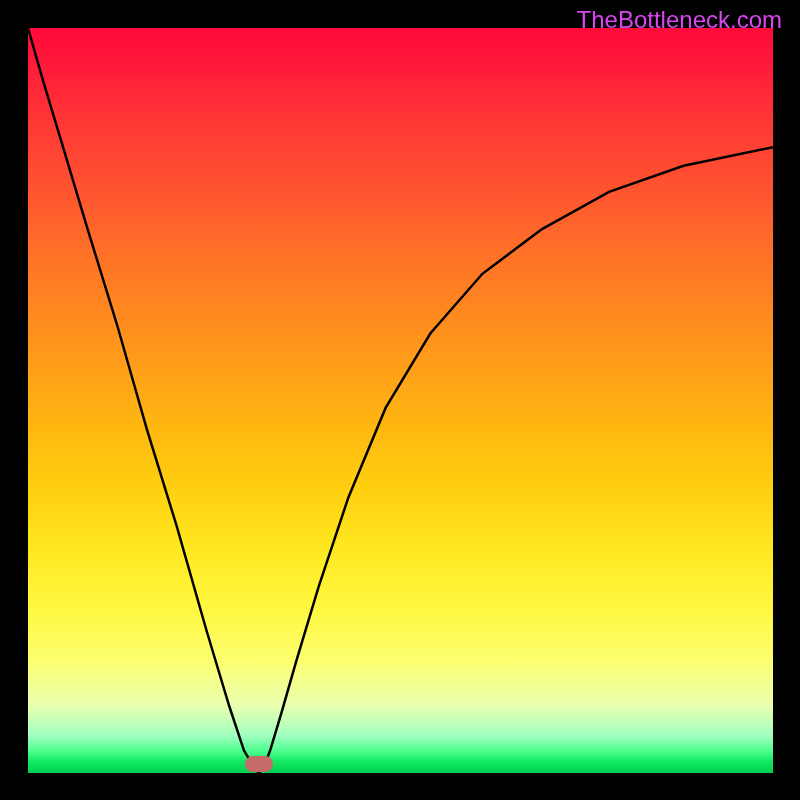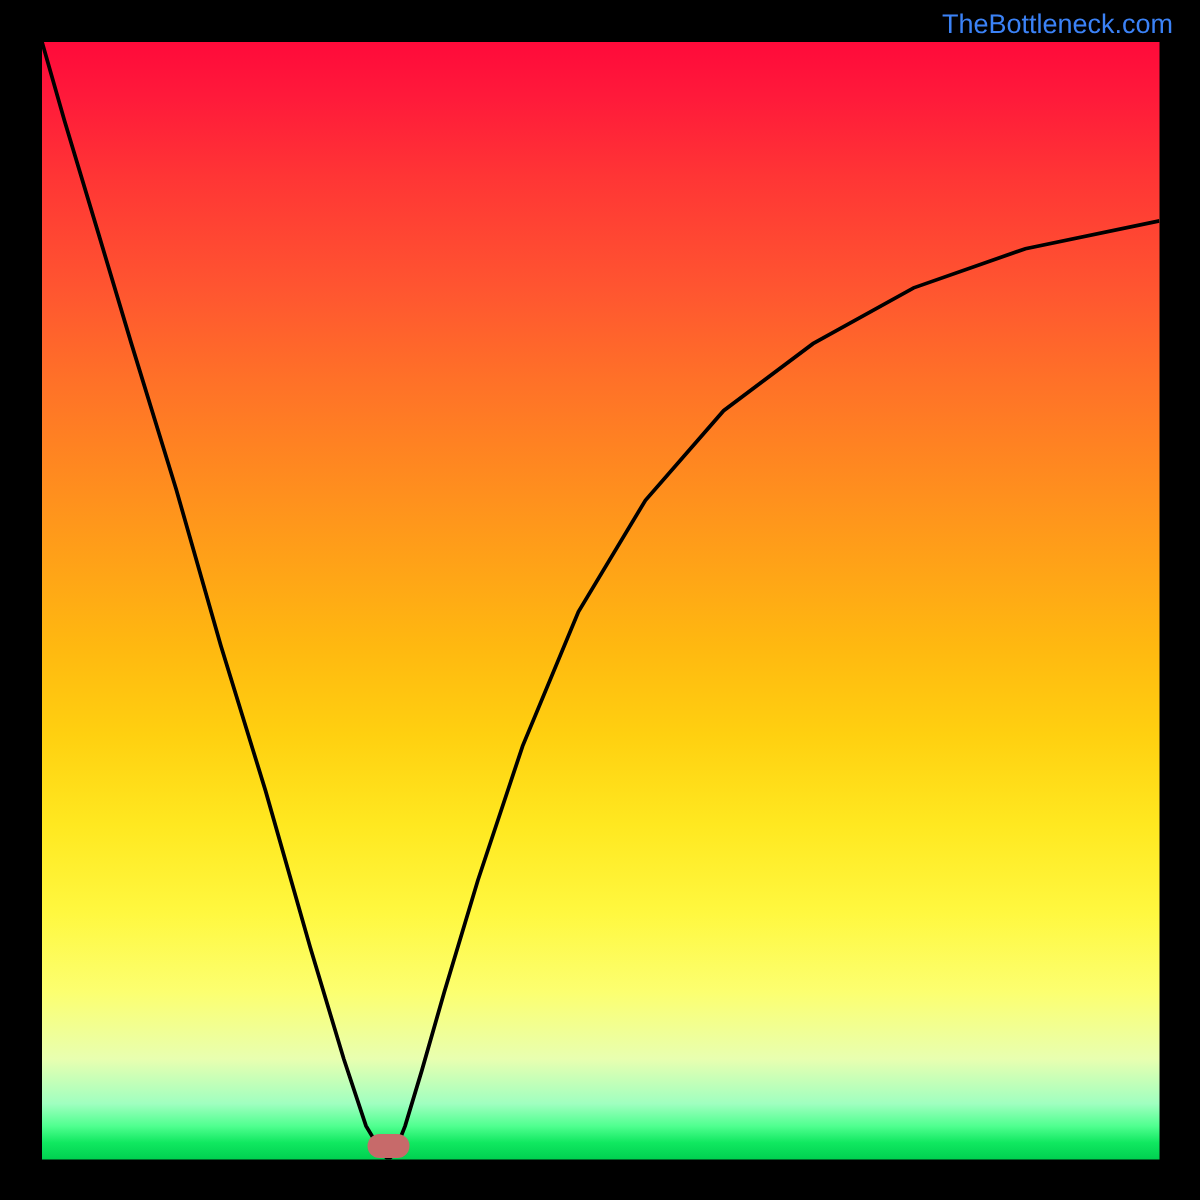--- a/index.html
+++ b/index.html
@@ -11,22 +11,22 @@
       width: 800px;
       height: 800px;
       background: #000;
       position: relative;
       font-family: Arial, sans-serif;
     }
     .watermark {
       position: absolute;
       top: 6px;
       right: 18px;
-      color: #3b82f6;
-      font-size: 18px;
+      color: #d946ef;
+      font-size: 24px;
       font-weight: normal;
       z-index: 10;
     }
     .chart-area {
       position: absolute;
       top: 28px;
       left: 28px;
       width: 745px;
       height: 745px;
       background: linear-gradient(to bottom,

